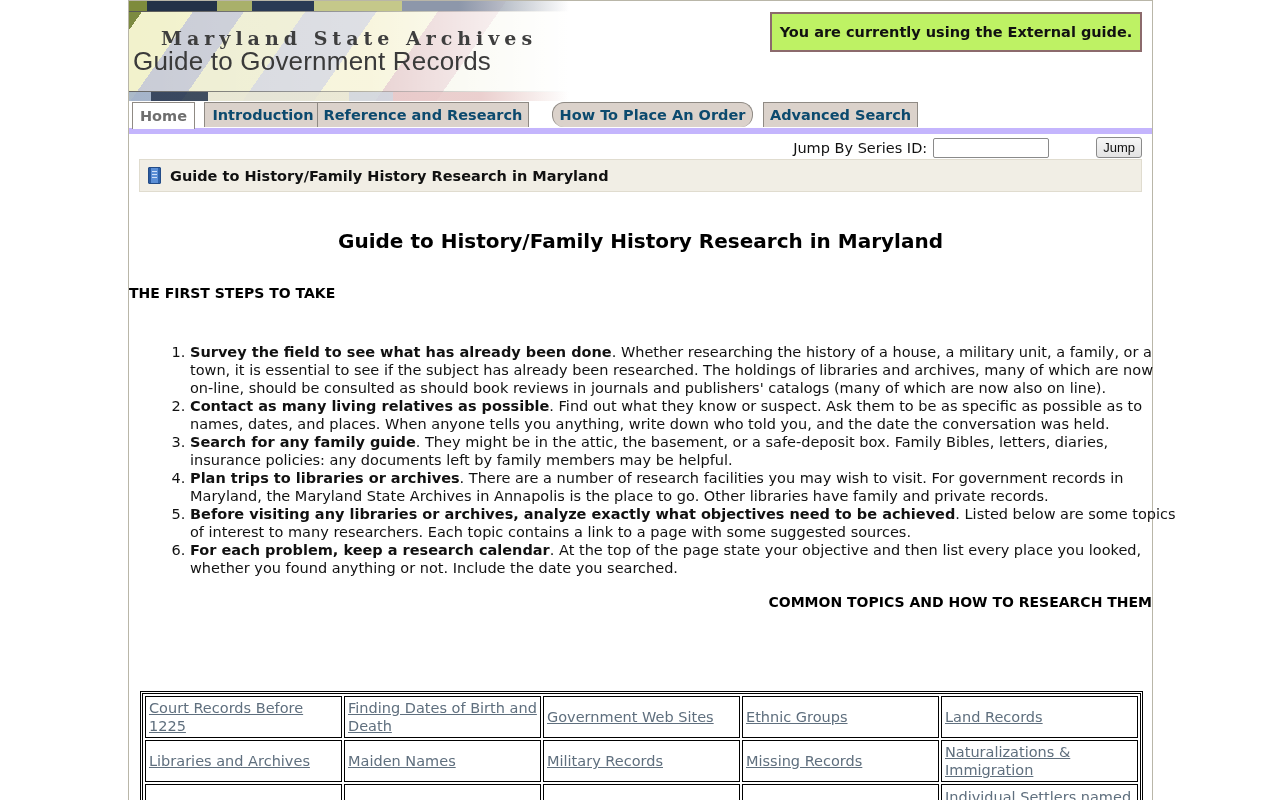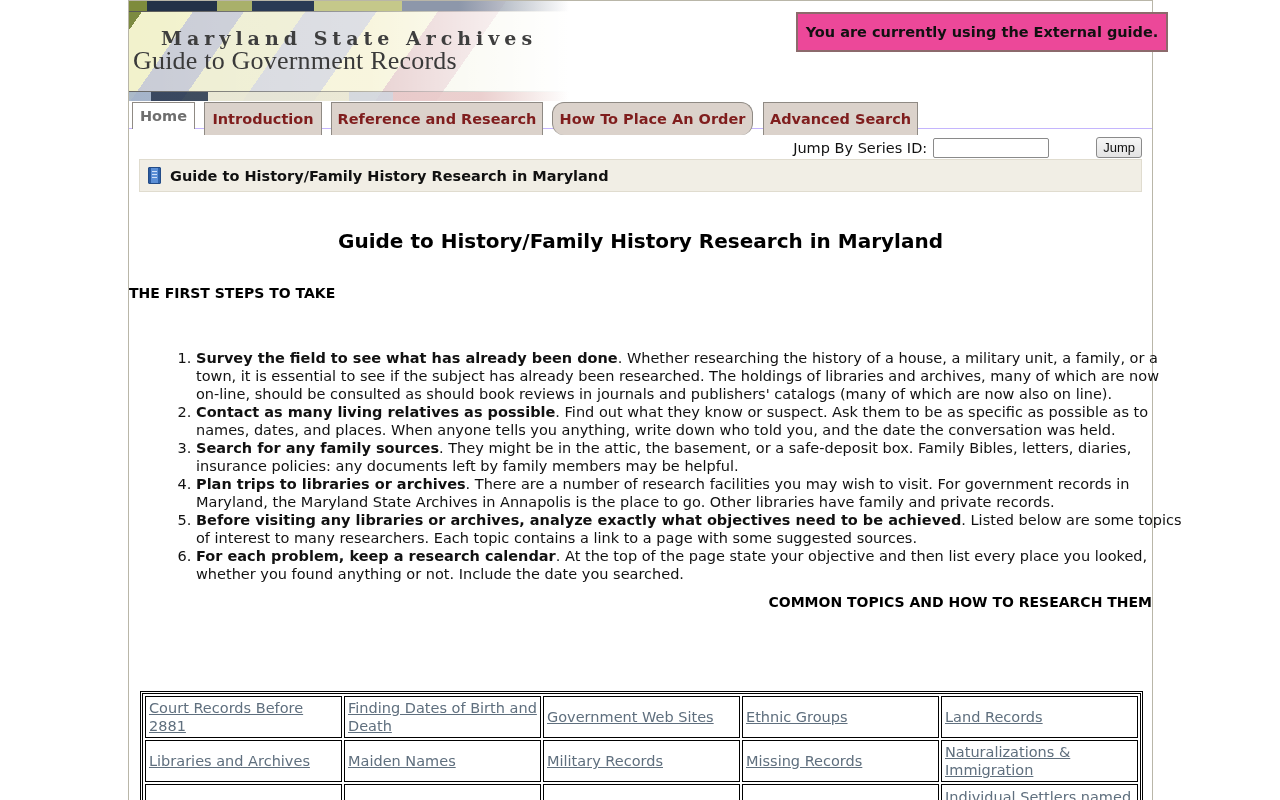--- a/index.html
+++ b/index.html
@@ -10,35 +10,35 @@
       linear-gradient(90deg, rgba(255,255,255,0) 0%, rgba(255,255,255,0.2) 55%, rgba(255,255,255,1) 100%),
       linear-gradient(125deg, #7c8a40 0 4%, #f2f2cc 4% 14%, #c9ccd6 14% 24%, #eeeed2 24% 36%, #d6d8de 36% 50%, #f6f3d6 50% 62%, #e3c7c7 62% 74%, #f4f4e6 74% 100%);
   }
   #banner .stripe-top { position:absolute; left:0; top:0; width:440px; height:10px;
     background: linear-gradient(90deg, #7e8b3c 0 4%, #243248 4% 20%, #a9b06a 20% 28%, #2a3a55 28% 42%, #c5c88a 42% 62%, #8d97aa 62% 75%, rgba(255,255,255,0) 100%); }
   #banner .rule1 { position:absolute; left:0; top:10px; width:440px; height:1px; background:linear-gradient(90deg,#555,rgba(120,120,120,0)); }
   #banner .rule2 { position:absolute; left:0; top:90px; width:440px; height:1px; background:linear-gradient(90deg,#666,rgba(120,120,120,0)); }
   #banner .stripe-bot { position:absolute; left:0; top:91px; width:440px; height:9px;
     background: linear-gradient(90deg, #9fb0c8 0 5%, #20304a 5% 18%, #e8e6d4 18% 50%, #cfd4de 50% 60%, #e8c8c8 60% 80%, rgba(255,255,255,0) 100%); opacity:0.85; }
   #site-sub { position:absolute; left:32px; top:26px; font-family:"DejaVu Serif", serif; font-size:19px; letter-spacing:5px; color:#3e3e3e; white-space:nowrap;font-weight:bold; }
-  #site-title { position:absolute; left:4px; top:45px; font-family:Liberation Serif, serif; font-size:26px; color:#3a3a3a; white-space:nowrap; letter-spacing:0.2px; }
-  #guide-notice { position:absolute; left:667px; top:11px; width:372px; height:40px; border:2px solid #8c6a6c; box-sizing:border-box; background:#ec4899; display:flex; align-items:center; justify-content:center; font-weight:bold; font-size:14.5px; color:#111; white-space:nowrap; }
-  #tabs { position:absolute; left:0; top:100px; width:1023px; height:27px; border-bottom:1px solid #c4b5fd; }
-  .tab { position:absolute; top:1px; height:33px; box-sizing:border-box; border:1px solid #8f8a84; border-bottom:none; background:#dbd2cb; color:#7f1d1d; font-weight:bold; font-size:14.5px; display:flex; align-items:center; justify-content:center; white-space:nowrap; cursor:pointer; }
+  #site-title { position:absolute; left:4px; top:45px; font-family:Liberation Sans, sans-serif; font-size:26px; color:#3a3a3a; white-space:nowrap; letter-spacing:0.2px; }
+  #guide-notice { position:absolute; left:641px; top:11px; width:372px; height:40px; border:2px solid #8c6a6c; box-sizing:border-box; background:#bef264; display:flex; align-items:center; justify-content:center; font-weight:bold; font-size:14.5px; color:#111; white-space:nowrap; }
+  #tabs { position:absolute; left:0; top:100px; width:1023px; height:27px; border-bottom:6px solid #c4b5fd; }
+  .tab { position:absolute; top:1px; height:25px; box-sizing:border-box; border:1px solid #8f8a84; border-bottom:none; background:#dbd2cb; color:#0c4a6e; font-weight:bold; font-size:14.5px; display:flex; align-items:center; justify-content:center; white-space:nowrap; cursor:pointer; }
   .tab.active { background:#fff; color:#6e6e6e; height:27px; }
   #jump { position:absolute; right:10px; top:136px; display:flex; align-items:center; font-size:14.5px; color:#111; }
   #jump-input { width:116px; height:20px; border:1px solid #8a8a8a; border-radius:2px; margin:0 6px 0 6px; box-sizing:border-box; }
   #jump-btn { height:21px; padding:0 6px; font-family:"Liberation Sans", sans-serif; font-size:13px; border:1px solid #8a8a8a; border-radius:3px; background:linear-gradient(#f7f7f7,#e3e3e3); color:#111;margin-left:41px; }
   #section-bar { position:absolute; left:10px; top:158px; width:1003px; height:33px; background:#f1eee5; border:1px solid #e0dccf; box-sizing:border-box; display:flex; align-items:center; }
   #book-icon { width:11px; height:15px; margin-left:8px; margin-right:9px; background:linear-gradient(90deg,#2a5aa0 0 20%, #5b8fd6 20% 80%, #2f63ab 80%); border:1px solid #234c88; border-radius:1px; position:relative; }
   #book-icon::after { content:""; position:absolute; left:3px; top:3px; width:5px; height:1px; background:#cfe0f8; box-shadow:0 3px 0 #cfe0f8, 0 6px 0 #cfe0f8; }
   #section-title { font-weight:bold; font-size:14.5px; color:#111; }
   #main-title { position:absolute; left:0; width:1023px; top:228px; text-align:center; font-weight:bold; font-size:20px; color:#000; }
   #steps-heading { position:absolute; left:0; width:1023px; top:284px; font-weight:bold; font-size:14px; }
-  #steps { position:absolute; left:30px; top:332px; width:990px; margin:16px; padding-left:21px; font-size:14.5px; line-height:18px; color:#111; }
+  #steps { position:absolute; left:30px; top:332px; width:990px; margin:10px; padding-left:21px; font-size:14.5px; line-height:18px; color:#111; }
   #steps li { padding-left:0; }
   #topics-heading { position:absolute; left:0; width:1023px; top:593px; text-align:right; font-weight:bold; font-size:14px; }
   #see-also { position:absolute; left:0; width:1023px; top:639px; text-align:center; font-size:14.5px; color:#111; }
   a, .link { color:#5f6f7e; text-decoration:underline; cursor:pointer; }
   #topics-table { position:absolute; left:11px; top:690px; width:1003px; border:3px double #000; border-collapse:separate; border-spacing:2px; font-size:14.5px; line-height:18px; }
   #topics-table td { border:1px solid #000; width:20%; height:40px; padding:0 3px; vertical-align:middle; }
 </style>
 </head>
 <body>
 
@@ -51,21 +51,21 @@
     <div class="stripe-bot"></div>
     <div id="site-sub">Maryland State Archives</div>
     <div id="site-title">Guide to Government Records</div>
   </div>
 
   <div id="guide-notice">You are currently using the External guide.</div>
 
   <div id="tabs">
     <div class="tab active" style="left:3px;width:63px;">Home</div>
     <div class="tab" style="left:75px;width:118px;">Introduction</div>
-    <div class="tab" style="left:202px;width:212px;">Reference and Research</div>
+    <div class="tab" style="left:188px;width:212px;">Reference and Research</div>
     <div class="tab" style="left:423px;width:201px;border-radius:12px;">How To Place An Order</div>
     <div class="tab" style="left:634px;width:155px;">Advanced Search</div>
   </div>
 
   <div id="jump">
     <span>Jump By Series ID:</span>
     <input id="jump-input" type="text" value="" style="">
     <button id="jump-btn">Jump</button>
   </div>
 
@@ -73,32 +73,32 @@
     <span id="book-icon"></span>
     <span id="section-title">Guide to History/Family History Research in Maryland</span>
   </div>
 
   <div id="main-title">Guide to History/Family History Research in Maryland</div>
   <div id="steps-heading">THE FIRST STEPS TO TAKE</div>
 
   <ol id="steps">
     <li><b>Survey the field to see what has already been done</b><span>. Whether researching the history of a house, a military unit, a family, or a town, it is essential to see if the subject has already been researched. The holdings of libraries and archives, many of which are now on-line, should be consulted as should book reviews in journals and publishers' catalogs (many of which are now also on line).</span></li>
     <li><b>Contact as many living relatives as possible</b><span>. Find out what they know or suspect. Ask them to be as specific as possible as to names, dates, and places. When anyone tells you anything, write down who told you, and the date the conversation was held.</span></li>
-    <li><b>Search for any family sources</b><span>. They might be in the attic, the basement, or a safe-deposit box. Family Bibles, letters, diaries, insurance policies: any documents left by family members may be helpful.</span></li>
+    <li><b>Search for any family guide</b><span>. They might be in the attic, the basement, or a safe-deposit box. Family Bibles, letters, diaries, insurance policies: any documents left by family members may be helpful.</span></li>
     <li><b>Plan trips to libraries or archives</b><span>. There are a number of research facilities you may wish to visit. For government records in Maryland, the Maryland State Archives in Annapolis is the place to go. Other libraries have family and private records.</span></li>
     <li><b>Before visiting any libraries or archives, analyze exactly what objectives need to be achieved</b><span>. Listed below are some topics of interest to many researchers. Each topic contains a link to a page with some suggested sources.</span></li>
     <li><b>For each problem, keep a research calendar</b><span>. At the top of the page state your objective and then list every place you looked, whether you found anything or not. Include the date you searched.</span></li>
   </ol>
 
   <div id="topics-heading">COMMON TOPICS AND HOW TO RESEARCH THEM</div>
 
   <table id="topics-table">
     <tbody>
         <tr>
-      <td><a>Court Records Before 2881</a></td>
+      <td><a>Court Records Before 1225</a></td>
       <td><a>Finding Dates of Birth and Death</a></td>
       <td><a>Government Web Sites</a></td>
       <td><a>Ethnic Groups</a></td>
       <td><a>Land Records</a></td>
     </tr>
     <tr>
       <td><a>Libraries and Archives</a></td>
       <td><a>Maiden Names</a></td>
       <td><a>Military Records</a></td>
       <td><a>Missing Records</a></td>

